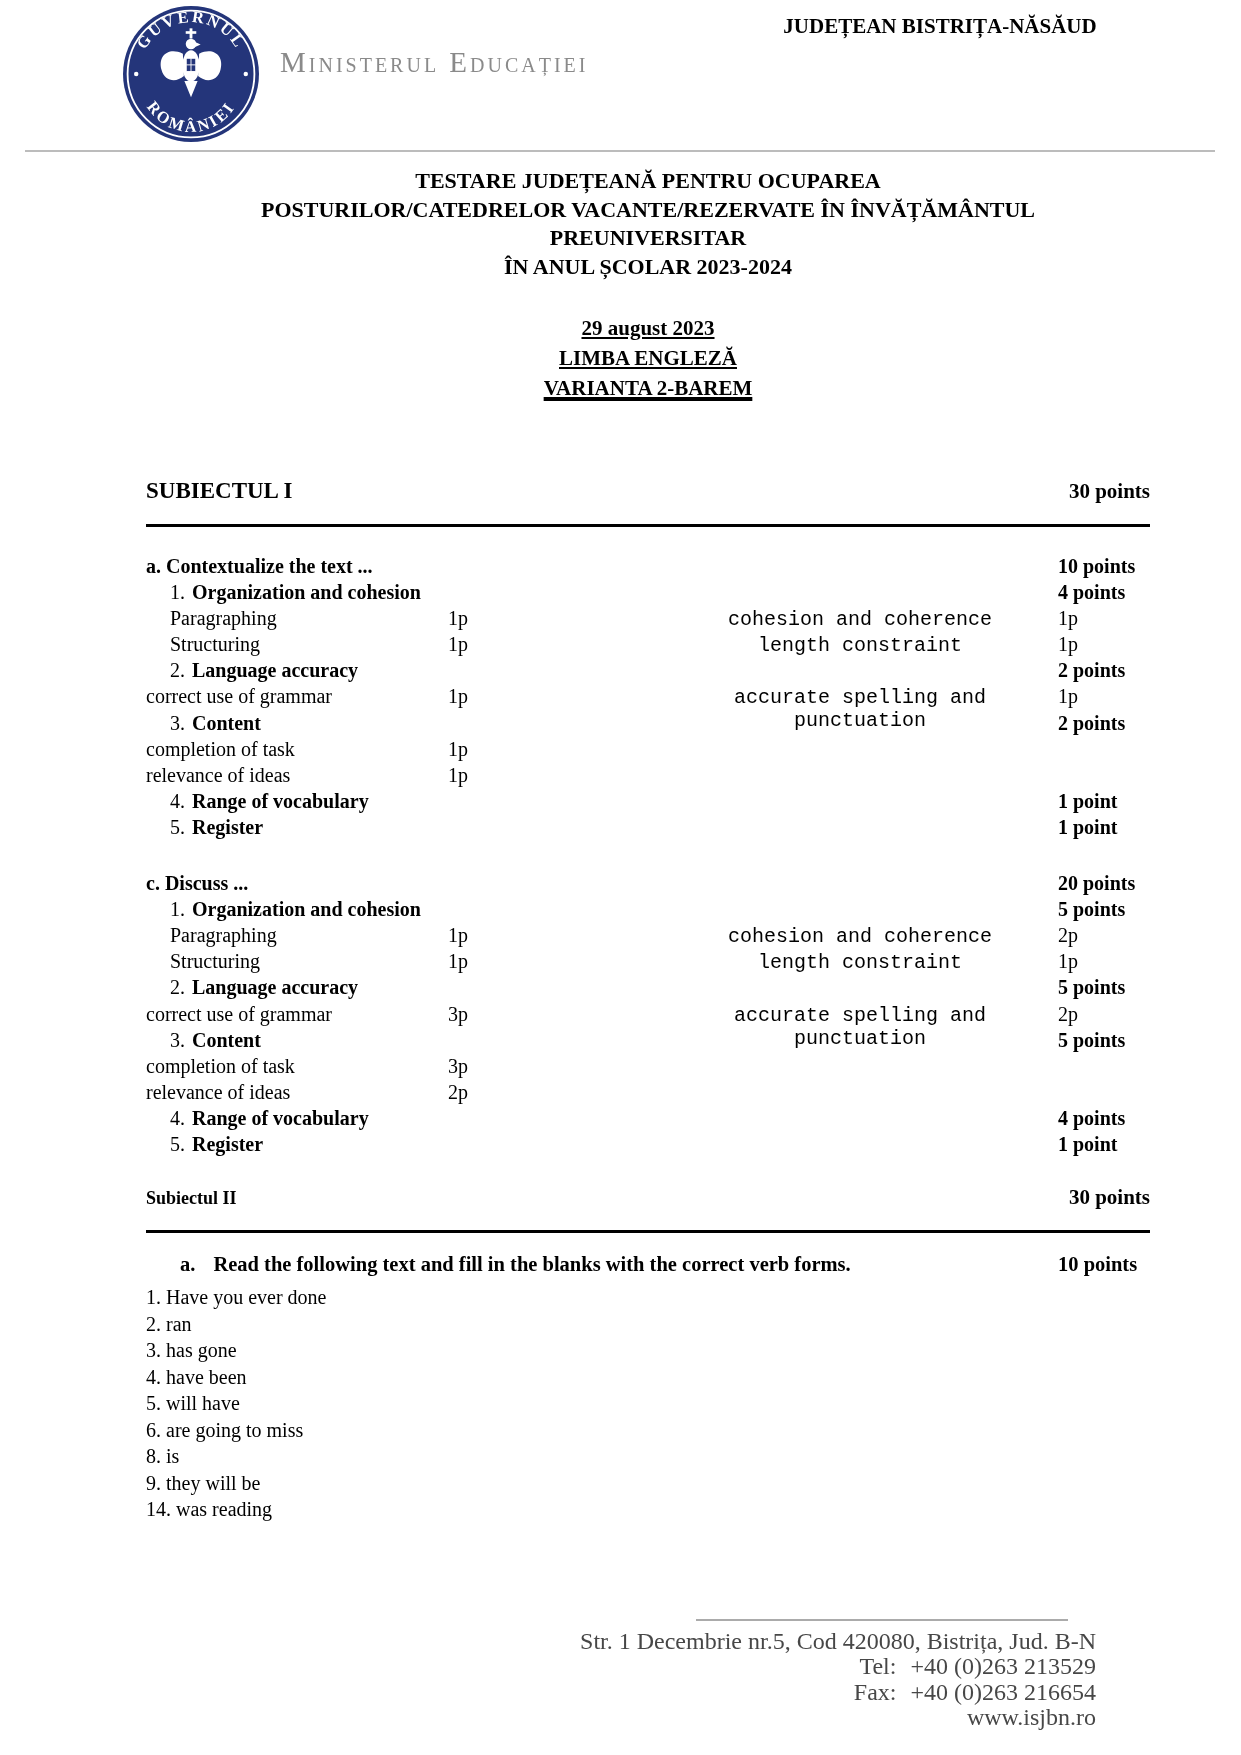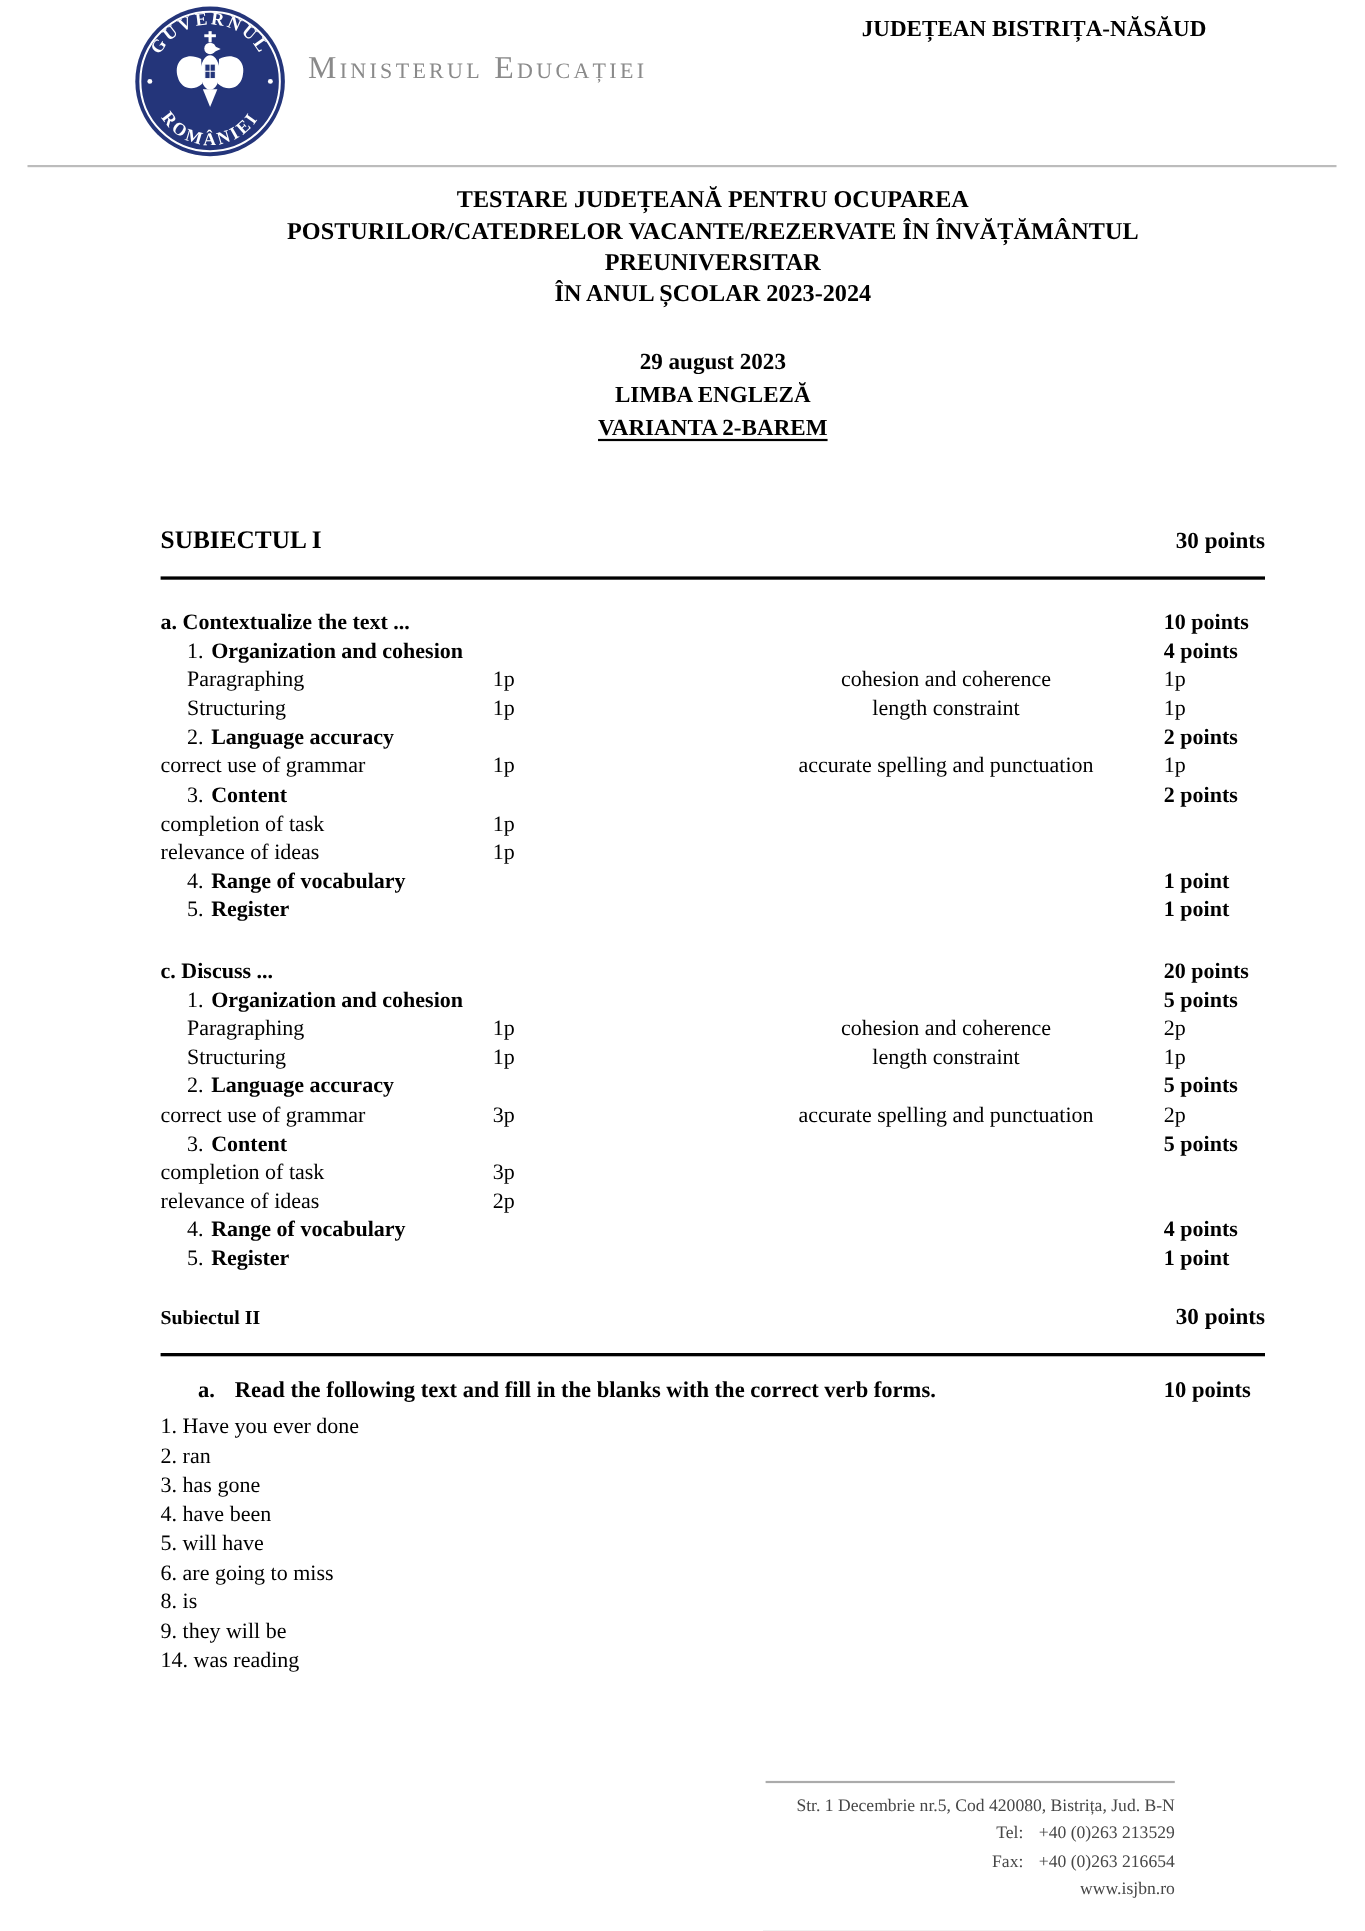--- a/index.html
+++ b/index.html
@@ -12,52 +12,52 @@
   .logo{position:absolute;left:122px;top:5px;width:138px;height:138px;}
   .ministry{position:absolute;left:280px;top:46px;font-variant:small-caps;
             font-size:29px;letter-spacing:3px;color:#8a8a8a;white-space:nowrap;}
   .inspectorate{position:absolute;left:748px;top:11px;width:384px;text-align:center;
                 font-weight:bold;font-size:21px;line-height:30px;}
 
   
   .title-block{position:absolute;left:146px;top:167px;width:1004px;text-align:center;
                font-weight:bold;font-size:22px;line-height:28.5px;}
   .date-block{position:absolute;left:146px;top:313px;width:1004px;text-align:center;
-              font-weight:bold;font-size:21px;line-height:30px;}
+              font-weight:bold;font-size:21px;line-height:30px;text-decoration:underline;}
   .variant{text-decoration:underline;text-decoration-thickness:2px;text-underline-offset:4px;}
 
   
   .main{position:absolute;left:146px;top:478px;width:1004px;font-size:20px;}
   .sec-head{display:flex;justify-content:space-between;align-items:baseline;
             border-bottom:3px solid #000;padding-bottom:20px;font-weight:bold;}
   .sec-head .h{font-size:23px;}
   .sec-head .p{font-size:21px;}
   #rubric{margin-top:28px;}
   .rrow{display:flex;height:26.1px;align-items:baseline;}
   .rrow.gap{margin-top:30px;}
   .c1{width:302px;flex:none;box-sizing:border-box;}
   .c1.ind{padding-left:24px;}
   .c2{width:252px;flex:none;}
-  .c3{width:320px;flex:none;text-align:center;}
+  .c3{width:320px;flex:none;text-align:center;font-family:Liberation Mono, monospace;}
   .c4{width:130px;flex:none;padding-left:38px;box-sizing:border-box;white-space:nowrap;}
   .b{font-weight:bold;}
   .num{margin-right:7px;}
   .sec-head2{margin-top:26px;}
   .sec-head2 .h{font-size:18px;}
 
   .task{display:flex;margin-top:20px;font-weight:bold;font-size:20.5px;align-items:baseline;}
   .task-left{flex:1;min-width:0;padding-left:34px;box-sizing:border-box;}
   .task-letter{margin-right:18px;}
   #answers{margin-top:8px;font-size:20px;line-height:26.5px;}
 
   
   .footer-divider{position:absolute;left:696px;top:1619px;width:372px;height:0;
                   border-top:2px solid #ababab;}
-  .footer{position:absolute;left:518px;top:1629px;width:550px;text-align:right;
-          font-size:16px;line-height:25.4px;color:#474747;}
+  .footer{position:absolute;left:546px;top:1629px;width:550px;text-align:right;
+          font-size:24px;line-height:25.4px;color:#474747;}
   .flabel{margin-right:14px;}
 
   svg text{font-family:"Liberation Serif",serif;}
 </style>
 </head>
 <body>
 
 <div class="page">
 
   <div class="logo">

